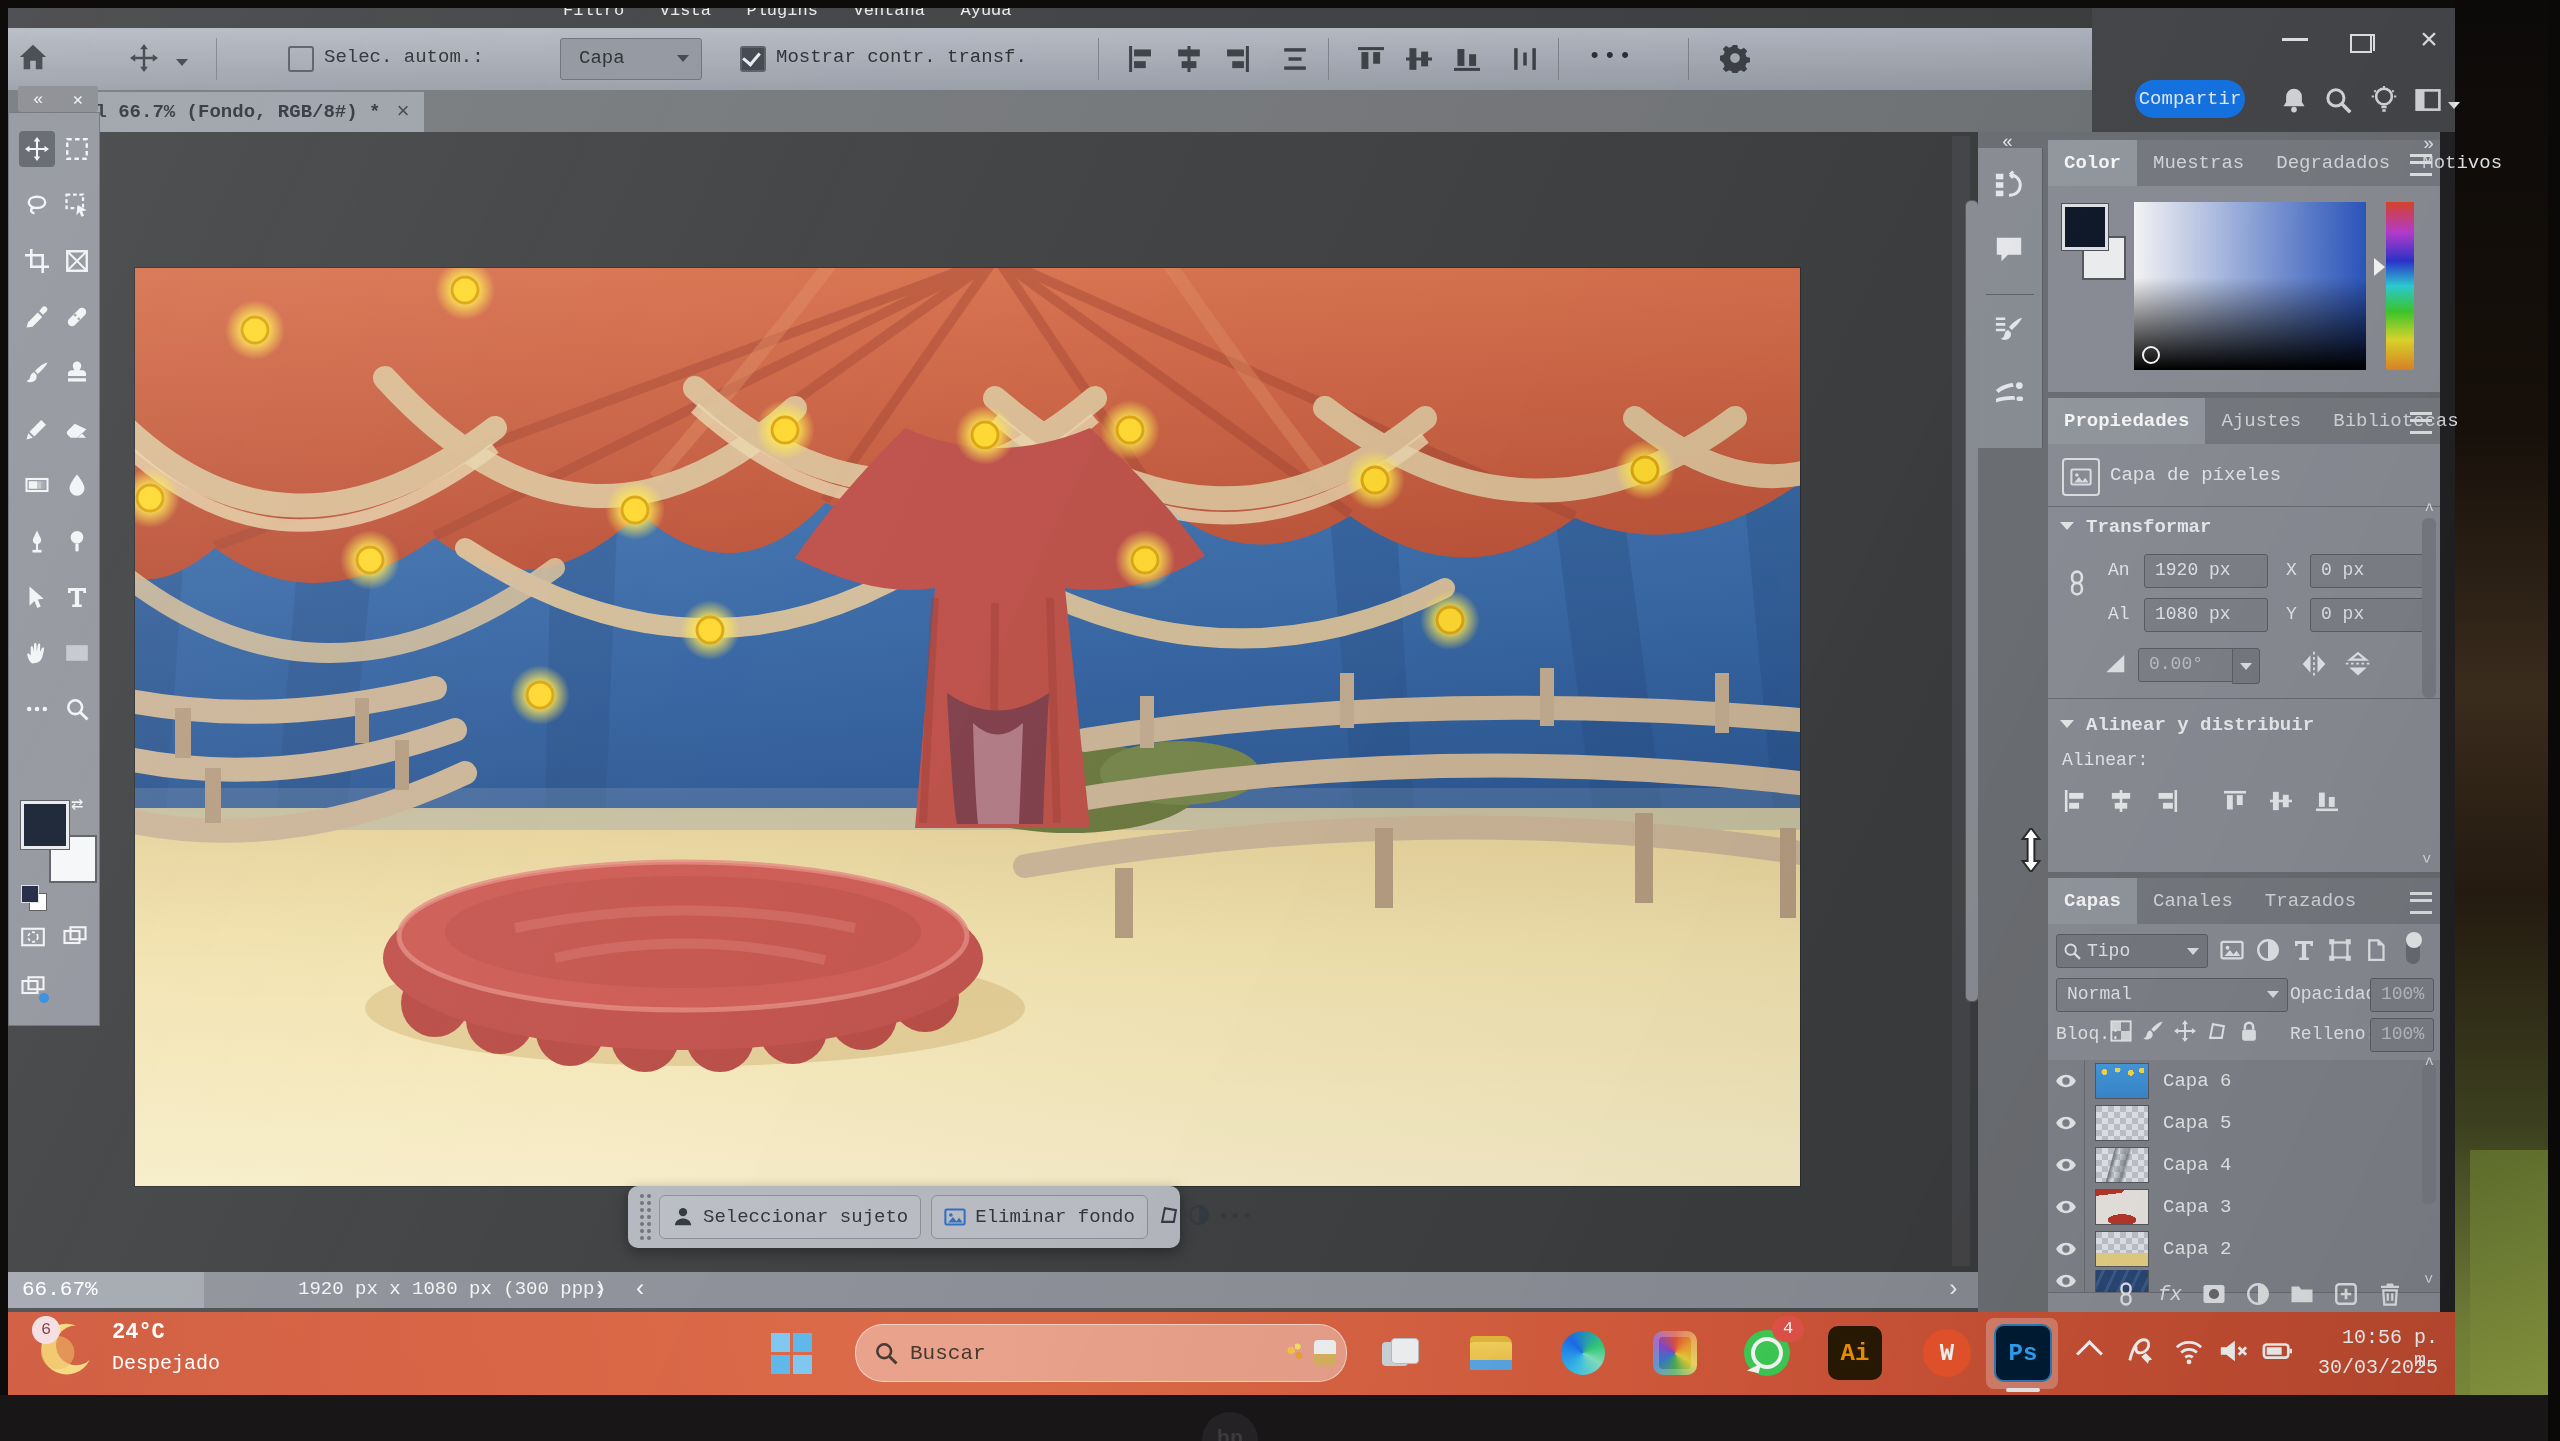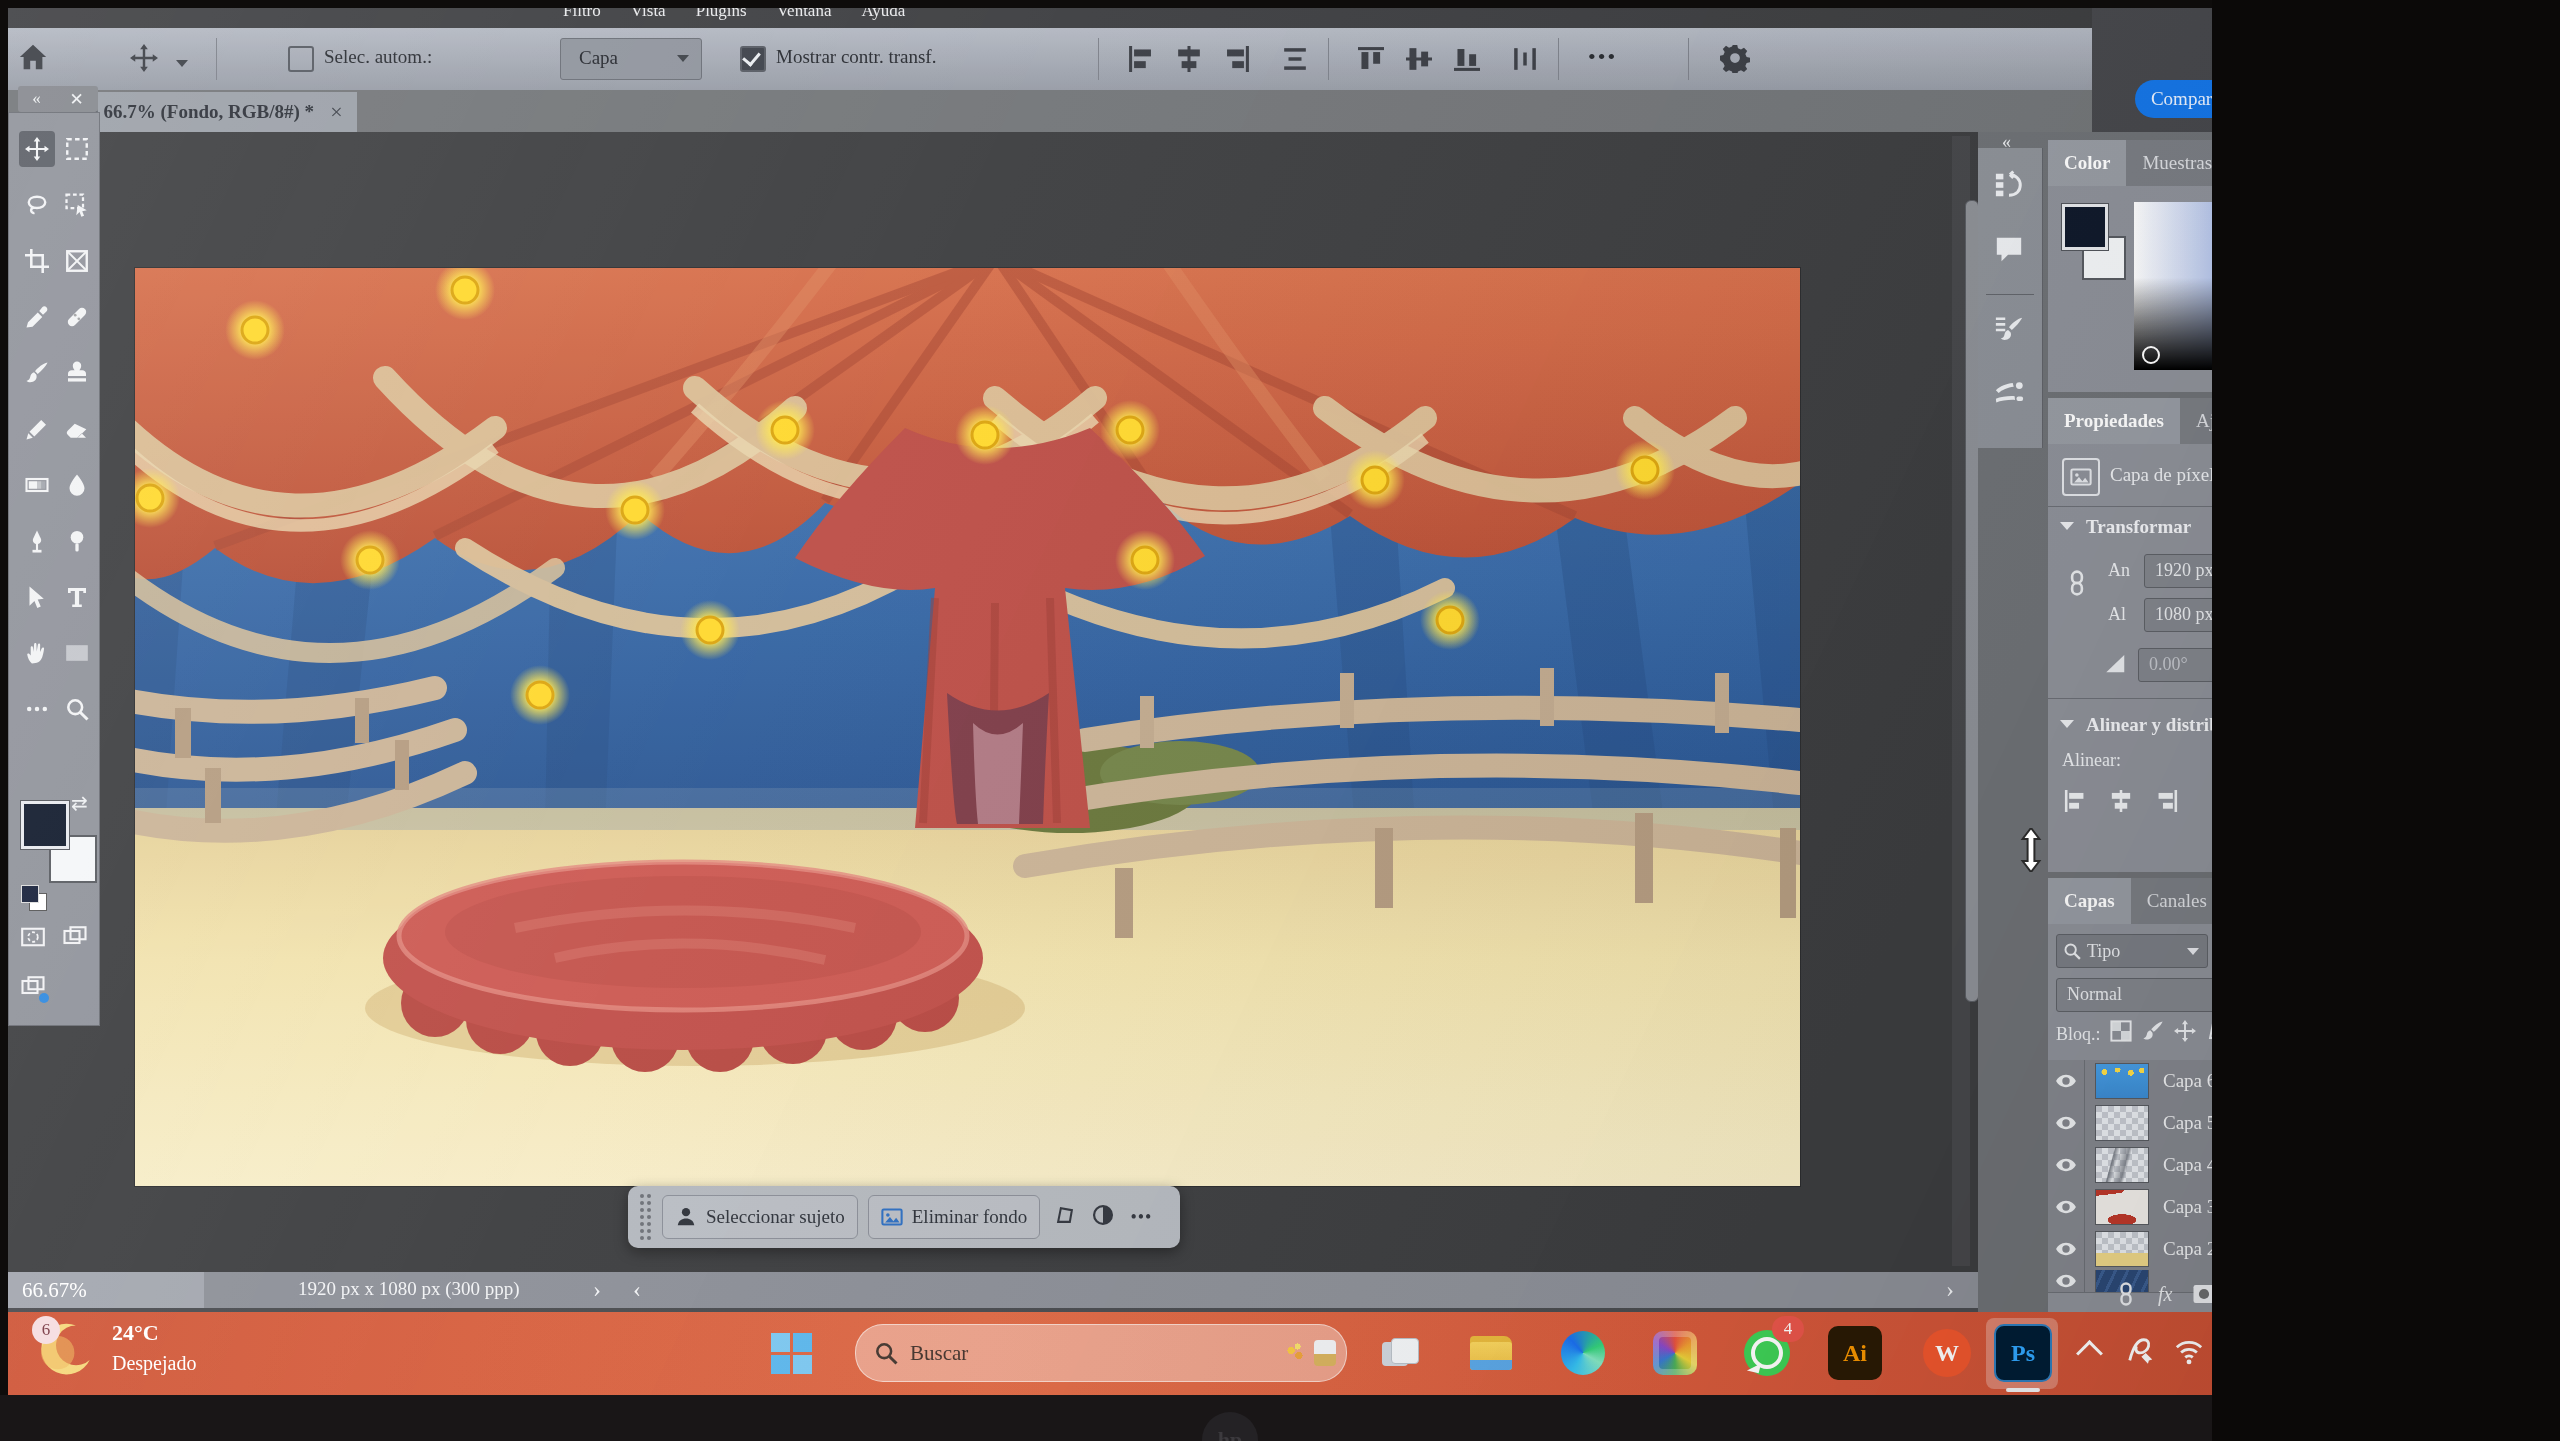--- a/index.html
+++ b/index.html
@@ -1,17 +1,17 @@
 <!DOCTYPE html>
 <html><head>
 <meta charset="utf-8">
 <style>
   html,body{margin:0;padding:0;background:#0b0908;}
-  #stage{position:relative;width:2212px;height:1441px;overflow:hidden;
-         font-family:Liberation Serif, serif;-webkit-font-smoothing:antialiased;}
+  #stage{position:relative;width:2548px;height:1441px;overflow:hidden;
+         font-family:Liberation Mono, monospace;-webkit-font-smoothing:antialiased;}
   .abs{position:absolute;}
   
   .photo-bg{left:0;top:0;width:2560px;height:1441px;background:#0e0c0b;}
   .photo-right{left:2455px;top:0;width:105px;height:1441px;
     background:linear-gradient(180deg,#0c0a09 0%,#17100a 30%,#3a2c1d 48%,#241a10 62%,#3c401f 78%,#6f7c36 92%,#7d8c3e 100%);}
   .photo-green{left:2470px;top:1150px;width:90px;height:291px;background:linear-gradient(160deg,#5d6b2c,#87973f);}
   .bezel-bottom{left:0;top:1395px;width:2560px;height:46px;background:#191617;}
   .hp-logo{left:1202px;top:1412px;width:56px;height:56px;border-radius:50%;background:#242225;
            color:#3c3a3e;font-size:22px;font-weight:bold;text-align:center;line-height:56px;}
   

